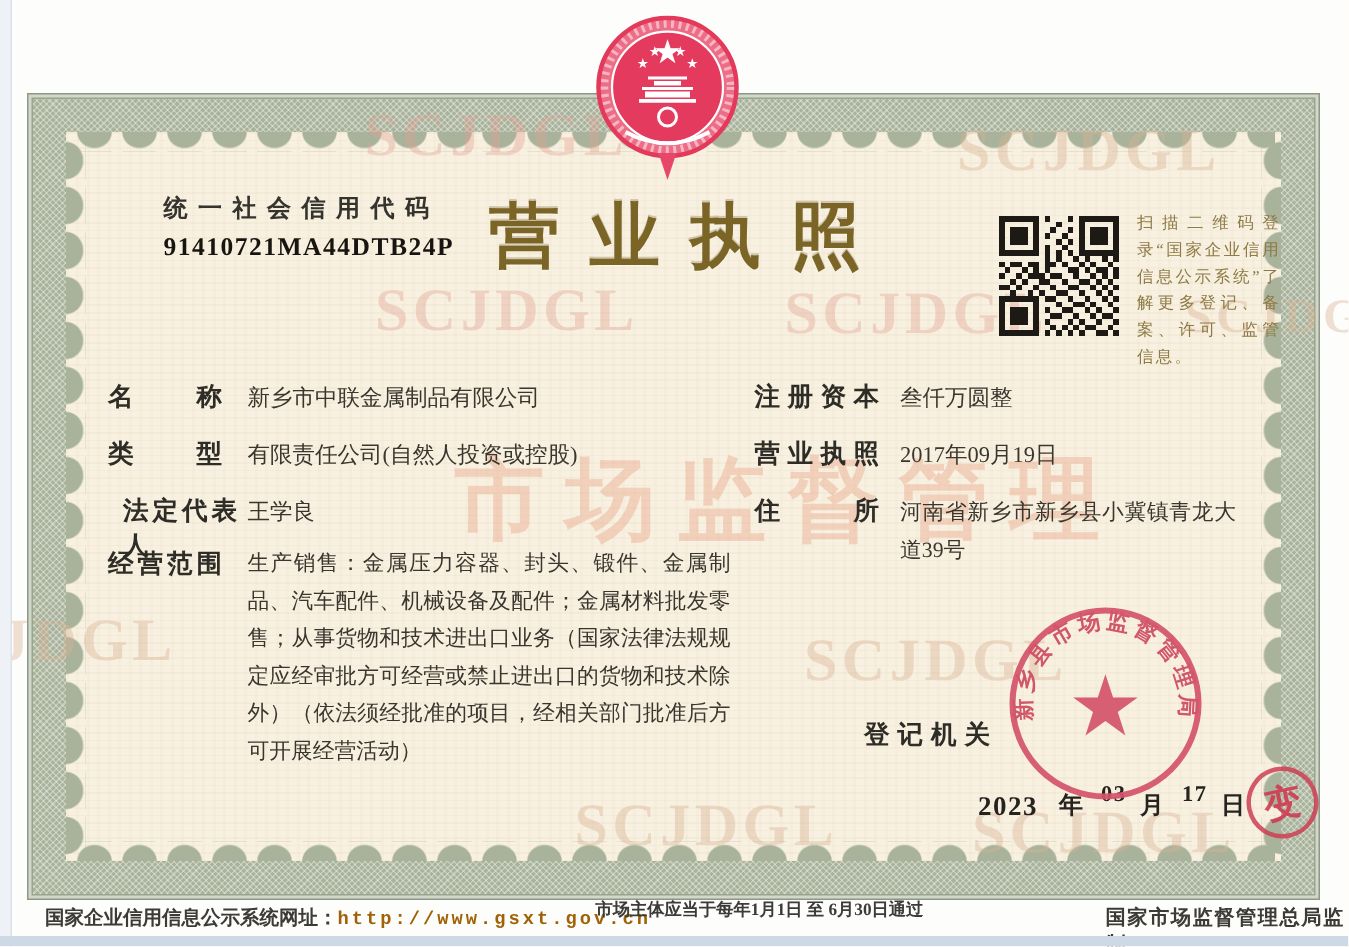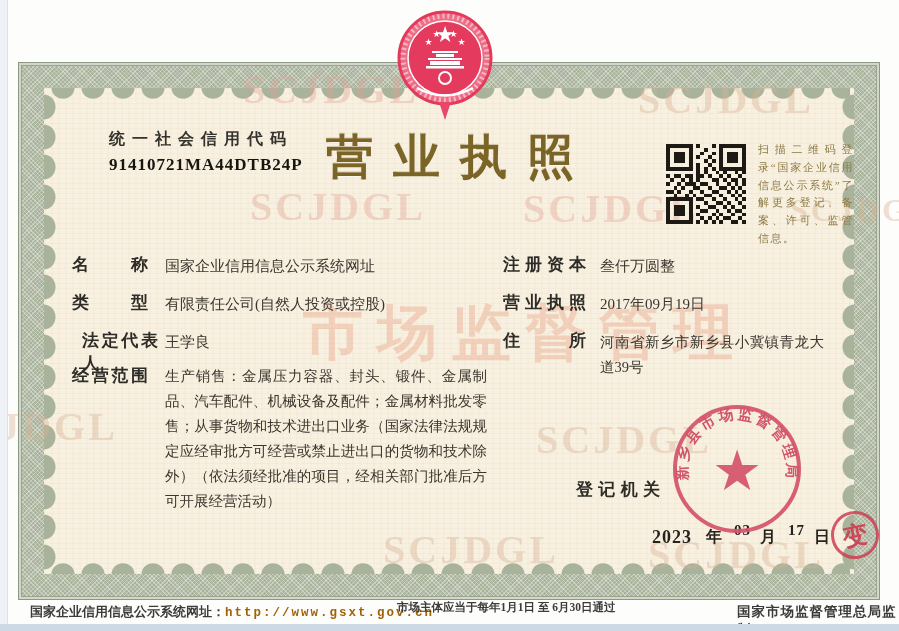--- a/index.html
+++ b/index.html
@@ -155,21 +155,21 @@
   </div>
 
   <div class="qr">
     <svg viewBox="0 0 21 21" width="80" height="80" shape-rendering="crispEdges">
       <path fill="#1d1a16" d="M0 0h7v1H0z M0 6h7v1H0z M0 1h1v5H0z M6 1h1v5H6z M2 2h3v3H2z M14 0h7v1h-7z M14 6h7v1h-7z M14 1h1v5h-1z M20 1h1v5h-1z M16 2h3v3h-3z M0 14h7v1H0z M0 20h7v1H0z M0 15h1v5H0z M6 15h1v5H6z M2 16h3v3H2z M8 6h1v1H8z M10 6h1v1h-1z M12 6h1v1h-1z M6 8h1v1H6z M6 10h1v1H6z M6 12h1v1H6z M8 0h1v1H8z M12 0h1v1h-1z M10 1h1v1h-1z M9 2h1v1H9z M12 2h1v1h-1z M8 3h1v1H8z M11 3h1v1h-1z M10 4h1v1h-1z M12 4h1v1h-1z M8 5h1v1H8z M11 5h1v1h-1z M8 7h1v1H8z M10 7h1v1h-1z M13 7h1v1h-1z M15 7h1v1h-1z M18 7h1v1h-1z M20 7h1v1h-1z M0 8h1v1H0z M2 8h2v1H2z M5 8h1v1H5z M8 8h2v1H8z M11 8h1v1h-1z M14 8h1v1h-1z M16 8h1v1h-1z M19 8h1v1h-1z M1 9h1v1H1z M4 9h1v1H4z M6 9h1v1H6z M8 9h1v1H8z M12 9h2v1h-2z M15 9h1v1h-1z M17 9h2v1h-2z M20 9h1v1h-1z M0 10h1v1H0z M3 10h1v1H3z M5 10h1v1H5z M7 10h1v1H7z M9 10h2v1H9z M13 10h1v1h-1z M16 10h1v1h-1z M18 10h1v1h-1z M20 10h1v1h-1z M2 11h1v1H2z M4 11h1v1H4z M7 11h2v1H7z M11 11h1v1h-1z M14 11h2v1h-2z M17 11h1v1h-1z M19 11h1v1h-1z M0 12h2v1H0z M3 12h1v1H3z M6 12h1v1H6z M9 12h1v1H9z M12 12h2v1h-2z M16 12h1v1h-1z M18 12h1v1h-1z M20 12h1v1h-1z M2 13h1v1H2z M5 13h1v1H5z M7 13h1v1H7z M10 13h2v1h-2z M14 13h1v1h-1z M17 13h1v1h-1z M19 13h1v1h-1z M8 14h2v1H8z M12 14h1v1h-1z M15 14h1v1h-1z M18 14h1v1h-1z M20 14h1v1h-1z M10 15h1v1h-1z M13 15h2v1h-2z M16 15h1v1h-1z M19 15h1v1h-1z M8 16h1v1H8z M11 16h2v1h-2z M15 16h1v1h-1z M17 16h1v1h-1z M20 16h1v1h-1z M9 17h2v1H9z M13 17h1v1h-1z M16 17h1v1h-1z M18 17h2v1h-2z M8 18h1v1H8z M12 18h1v1h-1z M14 18h1v1h-1z M17 18h1v1h-1z M20 18h1v1h-1z M9 19h1v1H9z M11 19h1v1h-1z M13 19h1v1h-1z M15 19h2v1h-2z M19 19h1v1h-1z M8 20h1v1H8z M10 20h1v1h-1z M12 20h1v1h-1z M14 20h1v1h-1z M17 20h2v1h-2z M20 20h1v1h-1z"></path>
     </svg>
   </div>
   <div class="qr-caption">扫描二维码登录“国家企业信用信息公示系统”了解更多登记、备案、许可、监管信息。</div>
 
   <div class="flabel l1">名称</div>
-  <div class="fvalue v1">国家企业信用信息公示系统网址</div>
+  <div class="fvalue v1">新乡市中联金属制品有限公司</div>
   <div class="flabel l2">类型</div>
   <div class="fvalue v2">有限责任公司(自然人投资或控股)</div>
   <div class="flabel l3">法定代表人</div>
   <div class="fvalue v3">王学良</div>
   <div class="flabel l4">经营范围</div>
   <div class="fvalue v4">生产销售：金属压力容器、封头、锻件、金属制品、汽车配件、机械设备及配件；金属材料批发零售；从事货物和技术进出口业务（国家法律法规规定应经审批方可经营或禁止进出口的货物和技术除外）（依法须经批准的项目，经相关部门批准后方可开展经营活动）</div>
 
   <div class="flabel r1">注册资本</div>
   <div class="fvalue w1">叁仟万圆整</div>
   <div class="flabel r2">营业执照</div>

